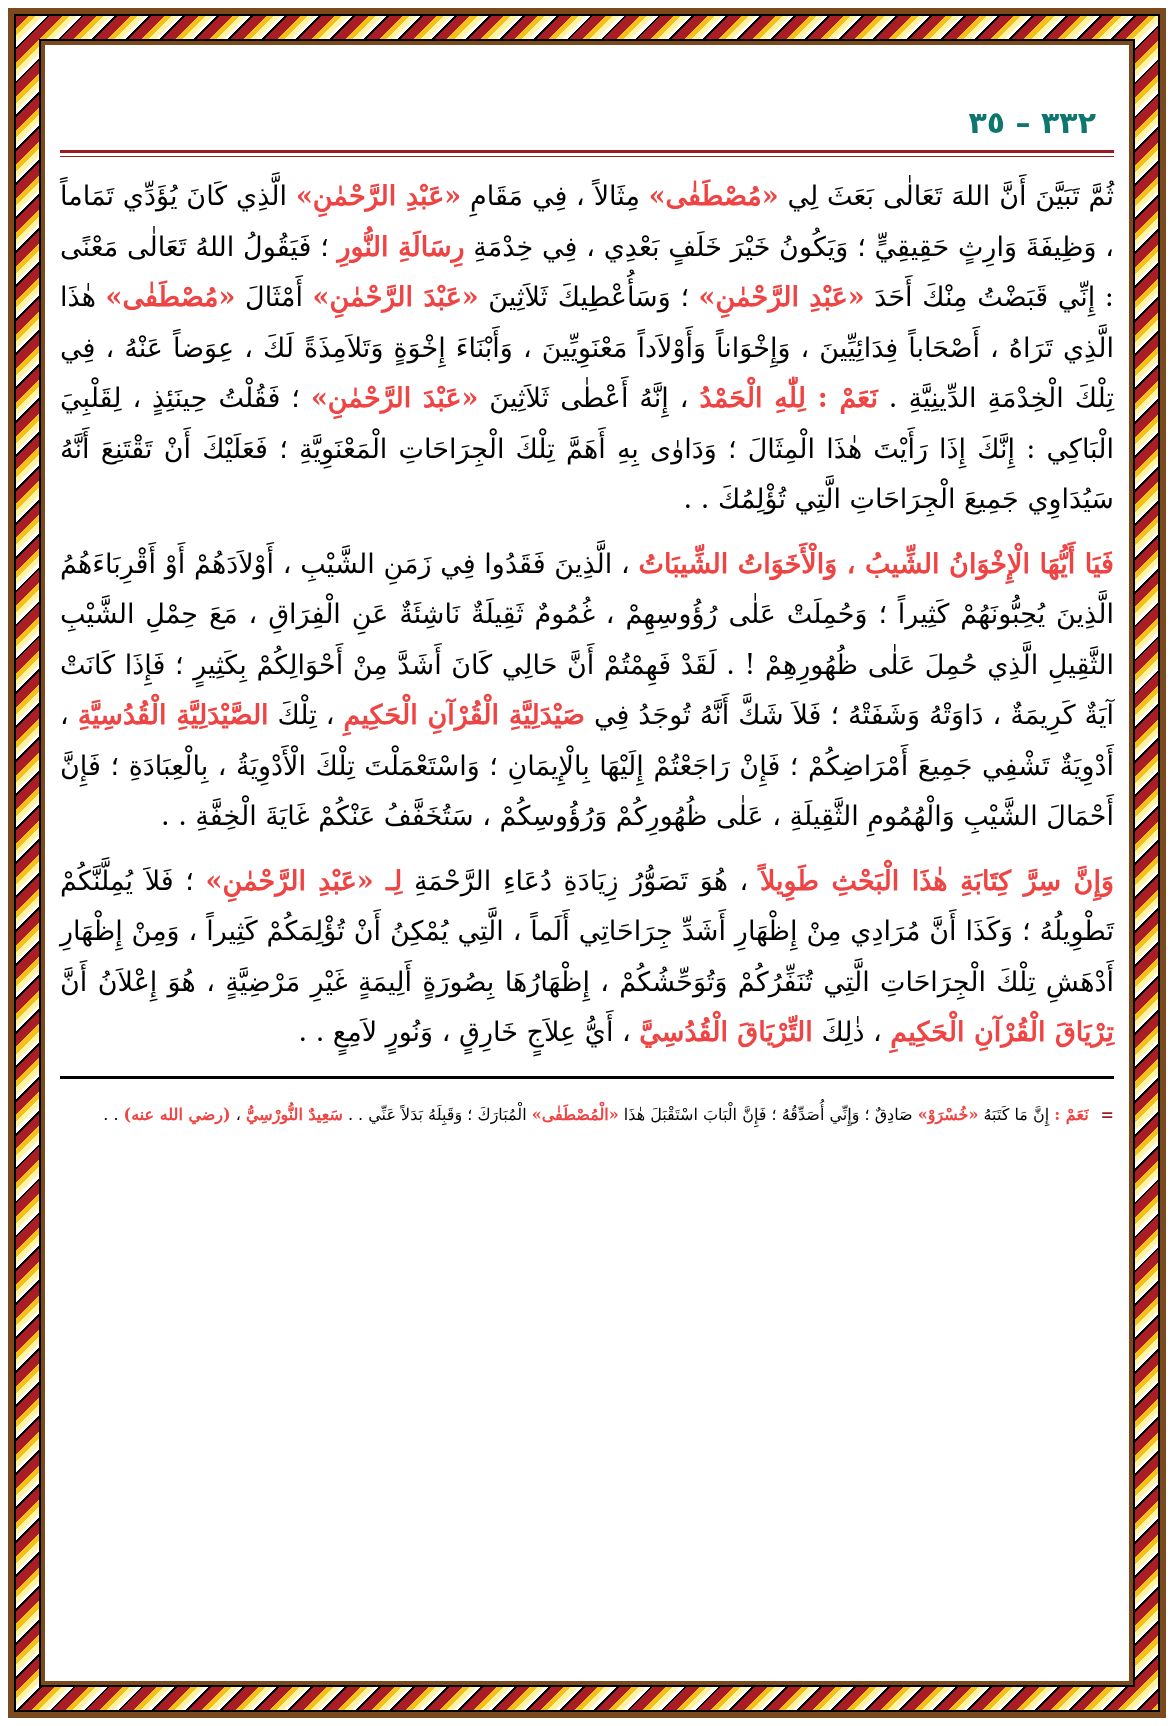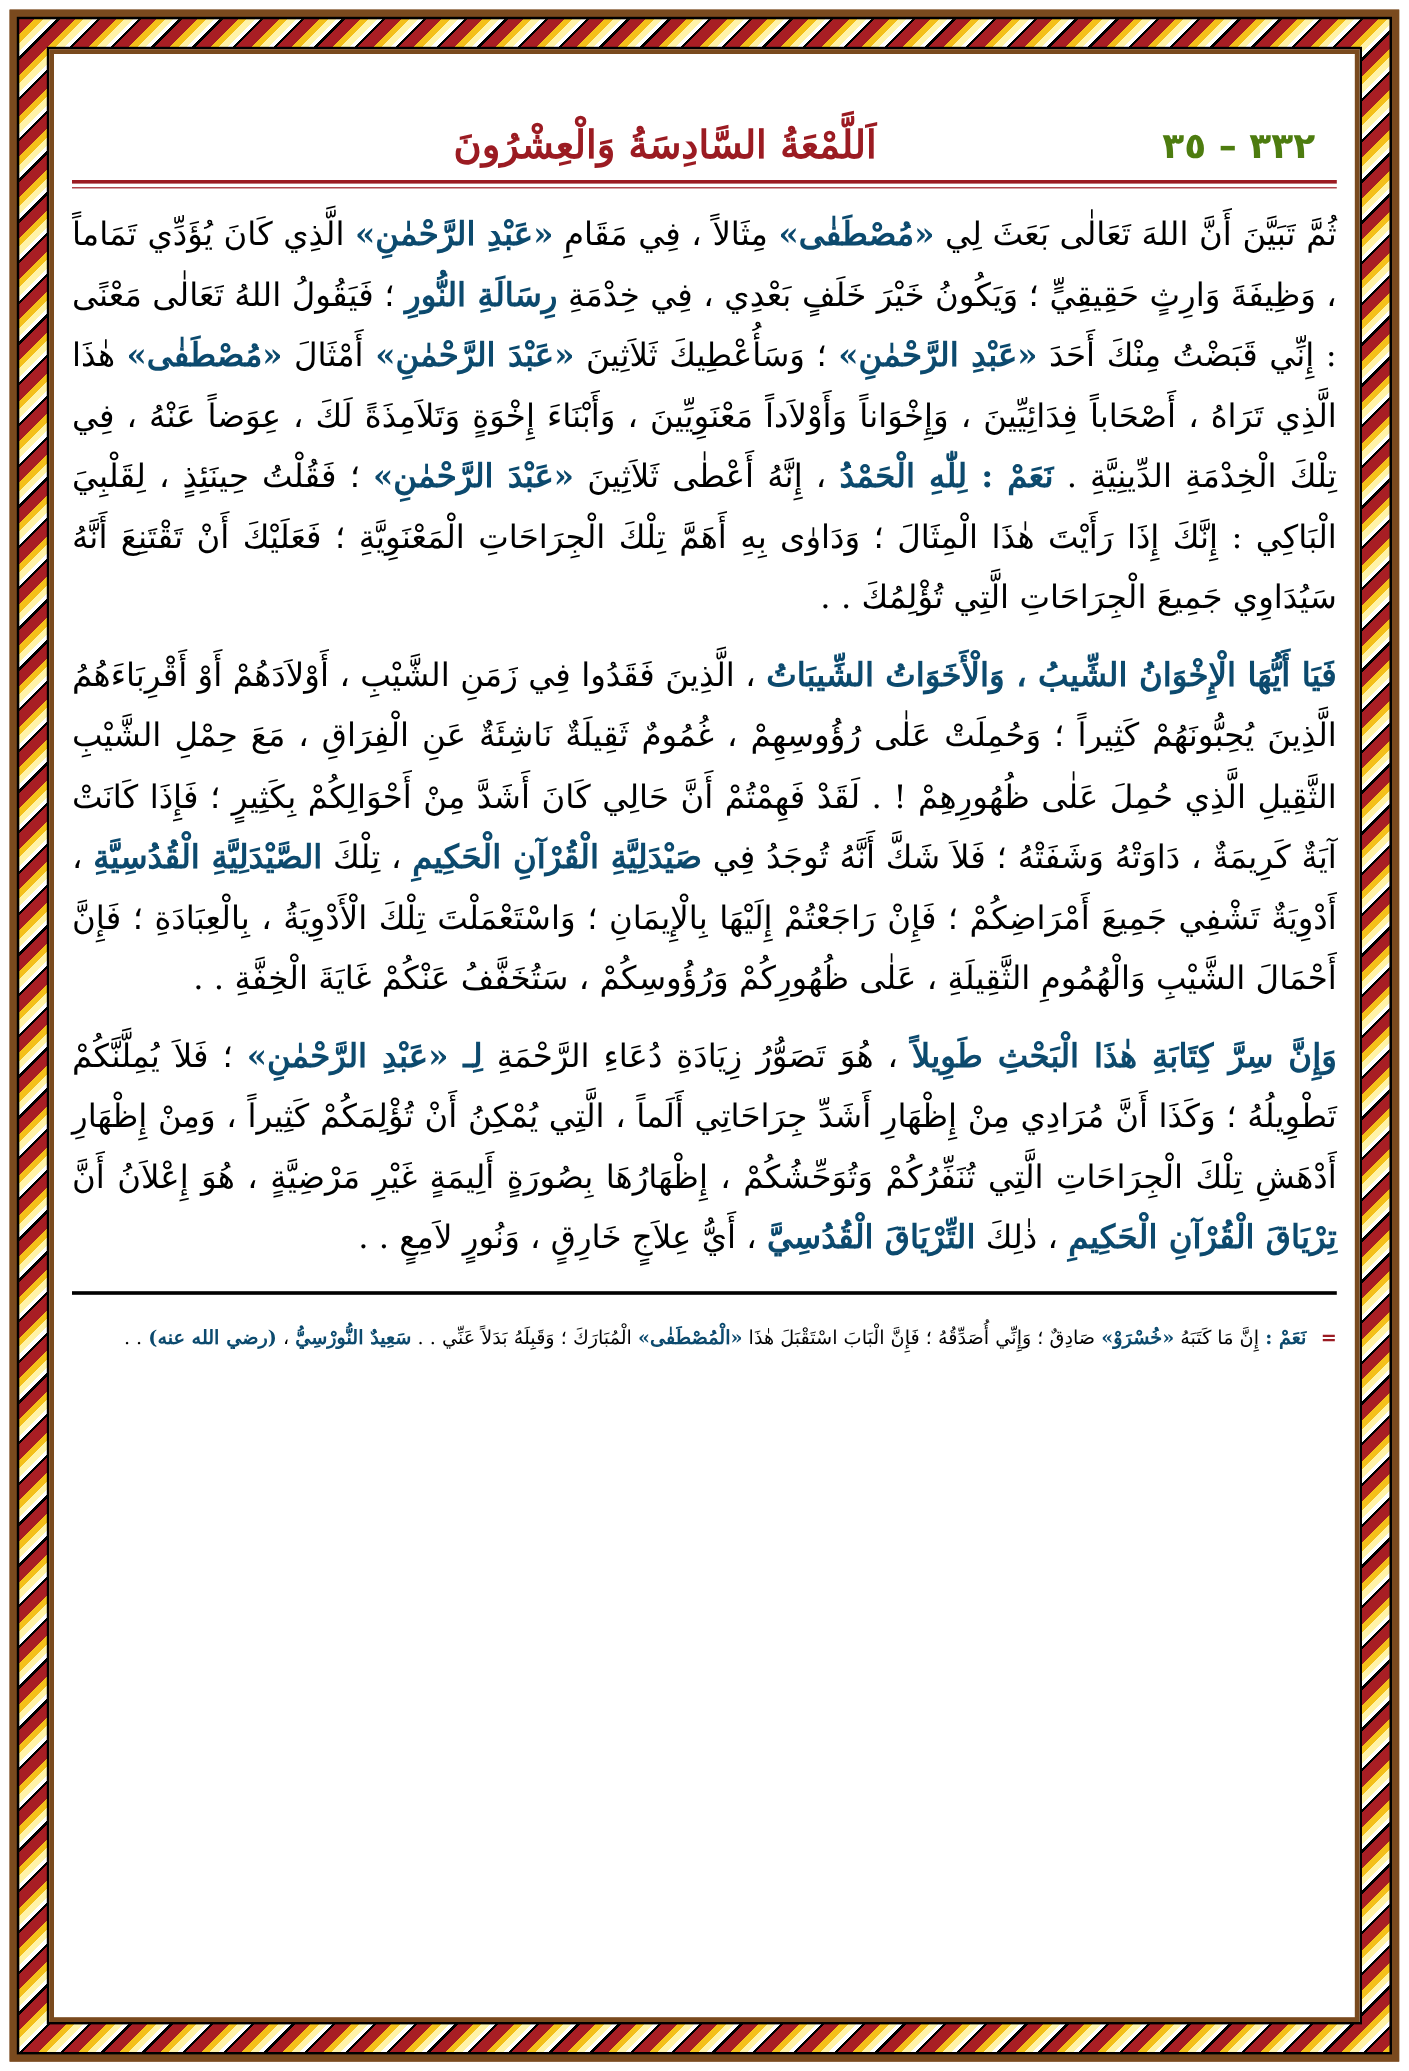--- a/index.html
+++ b/index.html
@@ -10,44 +10,43 @@
   .braid { position: absolute; inset: 3px; box-sizing: border-box;
     background:
       repeating-linear-gradient(135deg, #a81e24 0 9px, #f4c01a 9px 14px, #fff3a8 14px 19px, #ffffff 19px 22px, #000 22px 24px);
     border: 2px solid #000; }
   .inner { position: absolute; left: 30px; top: 30px; right: 30px; bottom: 30px; background: #fff;
     border: 4px solid #7a4a1e; box-shadow: 0 0 0 2px #000; }
 
   .page { position: absolute; left: 60px; top: 80px; width: 1054px; direction: rtl; }
 
   .header { display: flex; justify-content: space-between; align-items: flex-end; height: 60px; padding: 0 18px; }
-  .pnum { color: #4d7c0f; font-size: 30px; font-weight: bold; font-family: "DejaVu Sans", sans-serif; }
+  .pnum { color: #0f766e; font-size: 30px; font-weight: bold; font-family: "DejaVu Sans", sans-serif; }
   .chapter { color: #9b1b22; font-size: 32px; font-weight: bold; margin-left: 300px; }
   .rule-double { margin-top: 10px; border-top: 3px solid #9b1b22; border-bottom: 1px solid #9b1b22; height: 3px; }
 
   .body-text { margin-top: 14px; font-size: 27px; line-height: 50.5px; text-align: justify; text-align-last: right; color: #000; }
   .para { margin: 0 0 14px 0; }
-  .hl { color: #0c4a6e; font-weight: bold; }
+  .hl { color: #ef4444; font-weight: bold; }
 
   .foot-rule { margin-top: 18px; border-top: 3px solid #000; }
   .footnote { margin-top: 14px; font-size: 16px; line-height: 44px; color: #000; }
   .eq { color: #9b1b22; font-weight: bold; margin-left: 12px; }
 </style>
 </head>
 <body>
 
 <div class="frame">
   <div class="braid"></div>
   <div class="inner"></div>
 </div>
 
 <div class="page">
   <div class="header">
     <span class="pnum">٣٣٢ – ٣٥</span>
-    <span class="chapter">اَللَّمْعَةُ السَّادِسَةُ وَالْعِشْرُونَ</span>
   </div>
   <div class="rule-double"></div>
 
   <div class="body-text">
     <p class="para"><span>ثُمَّ تَبَيَّنَ أَنَّ اللهَ تَعَالٰى بَعَثَ لِي </span><span class="hl">«مُصْطَفٰى»</span><span> مِثَالاً ، فِي مَقَامِ </span><span class="hl">«عَبْدِ الرَّحْمٰنِ»</span><span> الَّذِي كَانَ يُؤَدِّي تَمَاماً ، وَظِيفَةَ وَارِثٍ حَقِيقِيٍّ ؛ وَيَكُونُ خَيْرَ خَلَفٍ بَعْدِي ، فِي خِدْمَةِ </span><span class="hl">رِسَالَةِ النُّورِ</span><span> ؛ فَيَقُولُ اللهُ تَعَالٰى مَعْنًى : إِنِّي قَبَضْتُ مِنْكَ أَحَدَ </span><span class="hl">«عَبْدِ الرَّحْمٰنِ»</span><span> ؛ وَسَأُعْطِيكَ ثَلاَثِينَ </span><span class="hl">«عَبْدَ الرَّحْمٰنِ»</span><span> أَمْثَالَ </span><span class="hl">«مُصْطَفٰى»</span><span> هٰذَا الَّذِي تَرَاهُ ، أَصْحَاباً فِدَائِيِّينَ ، وَإِخْوَاناً وَأَوْلاَداً مَعْنَوِيِّينَ ، وَأَبْنَاءَ إِخْوَةٍ وَتَلاَمِذَةً لَكَ ، عِوَضاً عَنْهُ ، فِي تِلْكَ الْخِدْمَةِ الدِّينِيَّةِ . </span><span class="hl">نَعَمْ : لِلّٰهِ الْحَمْدُ</span><span> ، إِنَّهُ أَعْطٰى ثَلاَثِينَ </span><span class="hl">«عَبْدَ الرَّحْمٰنِ»</span><span> ؛ فَقُلْتُ حِينَئِذٍ ، لِقَلْبِيَ الْبَاكِي : إِنَّكَ إِذَا رَأَيْتَ هٰذَا الْمِثَالَ ؛ وَدَاوٰى بِهِ أَهَمَّ تِلْكَ الْجِرَاحَاتِ الْمَعْنَوِيَّةِ ؛ فَعَلَيْكَ أَنْ تَقْتَنِعَ أَنَّهُ سَيُدَاوِي جَمِيعَ الْجِرَاحَاتِ الَّتِي تُؤْلِمُكَ . .</span></p>
     <p class="para"><span class="hl">فَيَا أَيُّهَا الْإِخْوَانُ الشِّيبُ ، وَالْأَخَوَاتُ الشِّيبَاتُ</span><span> ، الَّذِينَ فَقَدُوا فِي زَمَنِ الشَّيْبِ ، أَوْلاَدَهُمْ أَوْ أَقْرِبَاءَهُمُ الَّذِينَ يُحِبُّونَهُمْ كَثِيراً ؛ وَحُمِلَتْ عَلٰى رُؤُوسِهِمْ ، غُمُومٌ ثَقِيلَةٌ نَاشِئَةٌ عَنِ الْفِرَاقِ ، مَعَ حِمْلِ الشَّيْبِ الثَّقِيلِ الَّذِي حُمِلَ عَلٰى ظُهُورِهِمْ ! . لَقَدْ فَهِمْتُمْ أَنَّ حَالِي كَانَ أَشَدَّ مِنْ أَحْوَالِكُمْ بِكَثِيرٍ ؛ فَإِذَا كَانَتْ آيَةٌ كَرِيمَةٌ ، دَاوَتْهُ وَشَفَتْهُ ؛ فَلاَ شَكَّ أَنَّهُ تُوجَدُ فِي </span><span class="hl">صَيْدَلِيَّةِ الْقُرْآنِ الْحَكِيمِ</span><span> ، تِلْكَ </span><span class="hl">الصَّيْدَلِيَّةِ الْقُدُسِيَّةِ</span><span> ، أَدْوِيَةٌ تَشْفِي جَمِيعَ أَمْرَاضِكُمْ ؛ فَإِنْ رَاجَعْتُمْ إِلَيْهَا بِالْإِيمَانِ ؛ وَاسْتَعْمَلْتَ تِلْكَ الْأَدْوِيَةُ ، بِالْعِبَادَةِ ؛ فَإِنَّ أَحْمَالَ الشَّيْبِ وَالْهُمُومِ الثَّقِيلَةِ ، عَلٰى ظُهُورِكُمْ وَرُؤُوسِكُمْ ، سَتُخَفَّفُ عَنْكُمْ غَايَةَ الْخِفَّةِ . .</span></p>
     <p class="para"><span class="hl">وَإِنَّ سِرَّ كِتَابَةِ هٰذَا الْبَحْثِ طَوِيلاً</span><span> ، هُوَ تَصَوُّرُ زِيَادَةِ دُعَاءِ الرَّحْمَةِ </span><span class="hl">لِـ «عَبْدِ الرَّحْمٰنِ»</span><span> ؛ فَلاَ يُمِلَّنَّكُمْ تَطْوِيلُهُ ؛ وَكَذَا أَنَّ مُرَادِي مِنْ إِظْهَارِ أَشَدِّ جِرَاحَاتِي أَلَماً ، الَّتِي يُمْكِنُ أَنْ تُؤْلِمَكُمْ كَثِيراً ، وَمِنْ إِظْهَارِ أَدْهَشِ تِلْكَ الْجِرَاحَاتِ الَّتِي تُنَفِّرُكُمْ وَتُوَحِّشُكُمْ ، إِظْهَارُهَا بِصُورَةٍ أَلِيمَةٍ غَيْرِ مَرْضِيَّةٍ ، هُوَ إِعْلاَنُ أَنَّ </span><span class="hl">تِرْيَاقَ الْقُرْآنِ الْحَكِيمِ</span><span> ، ذٰلِكَ </span><span class="hl">التِّرْيَاقَ الْقُدُسِيَّ</span><span> ، أَيُّ عِلاَجٍ خَارِقٍ ، وَنُورٍ لاَمِعٍ . .</span></p>
   </div>
 
   <div class="foot-rule"></div>

